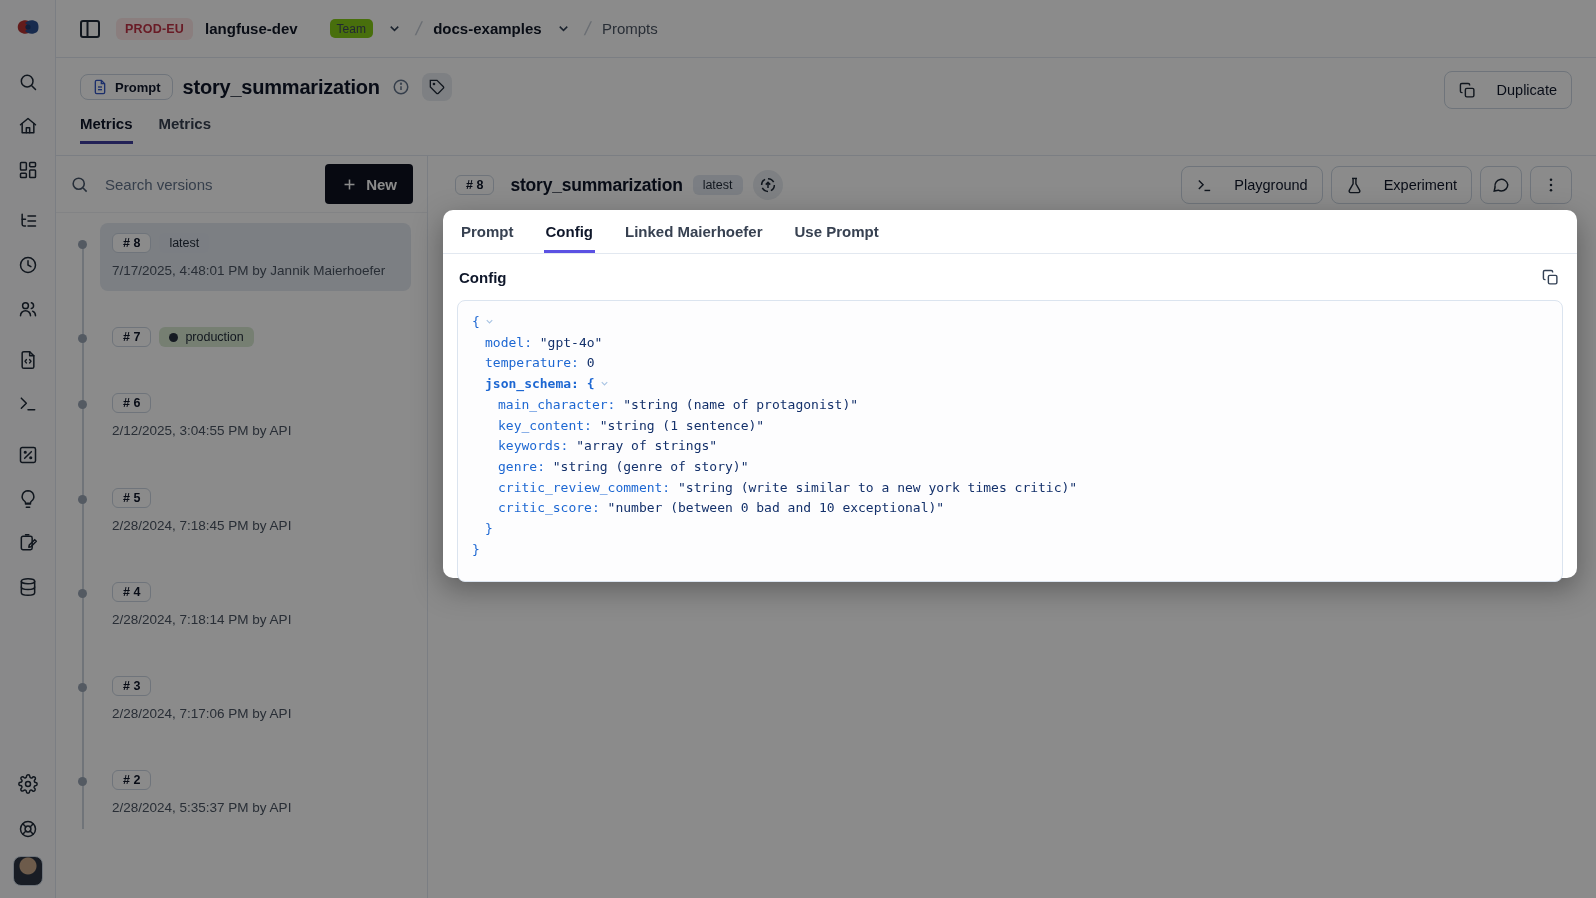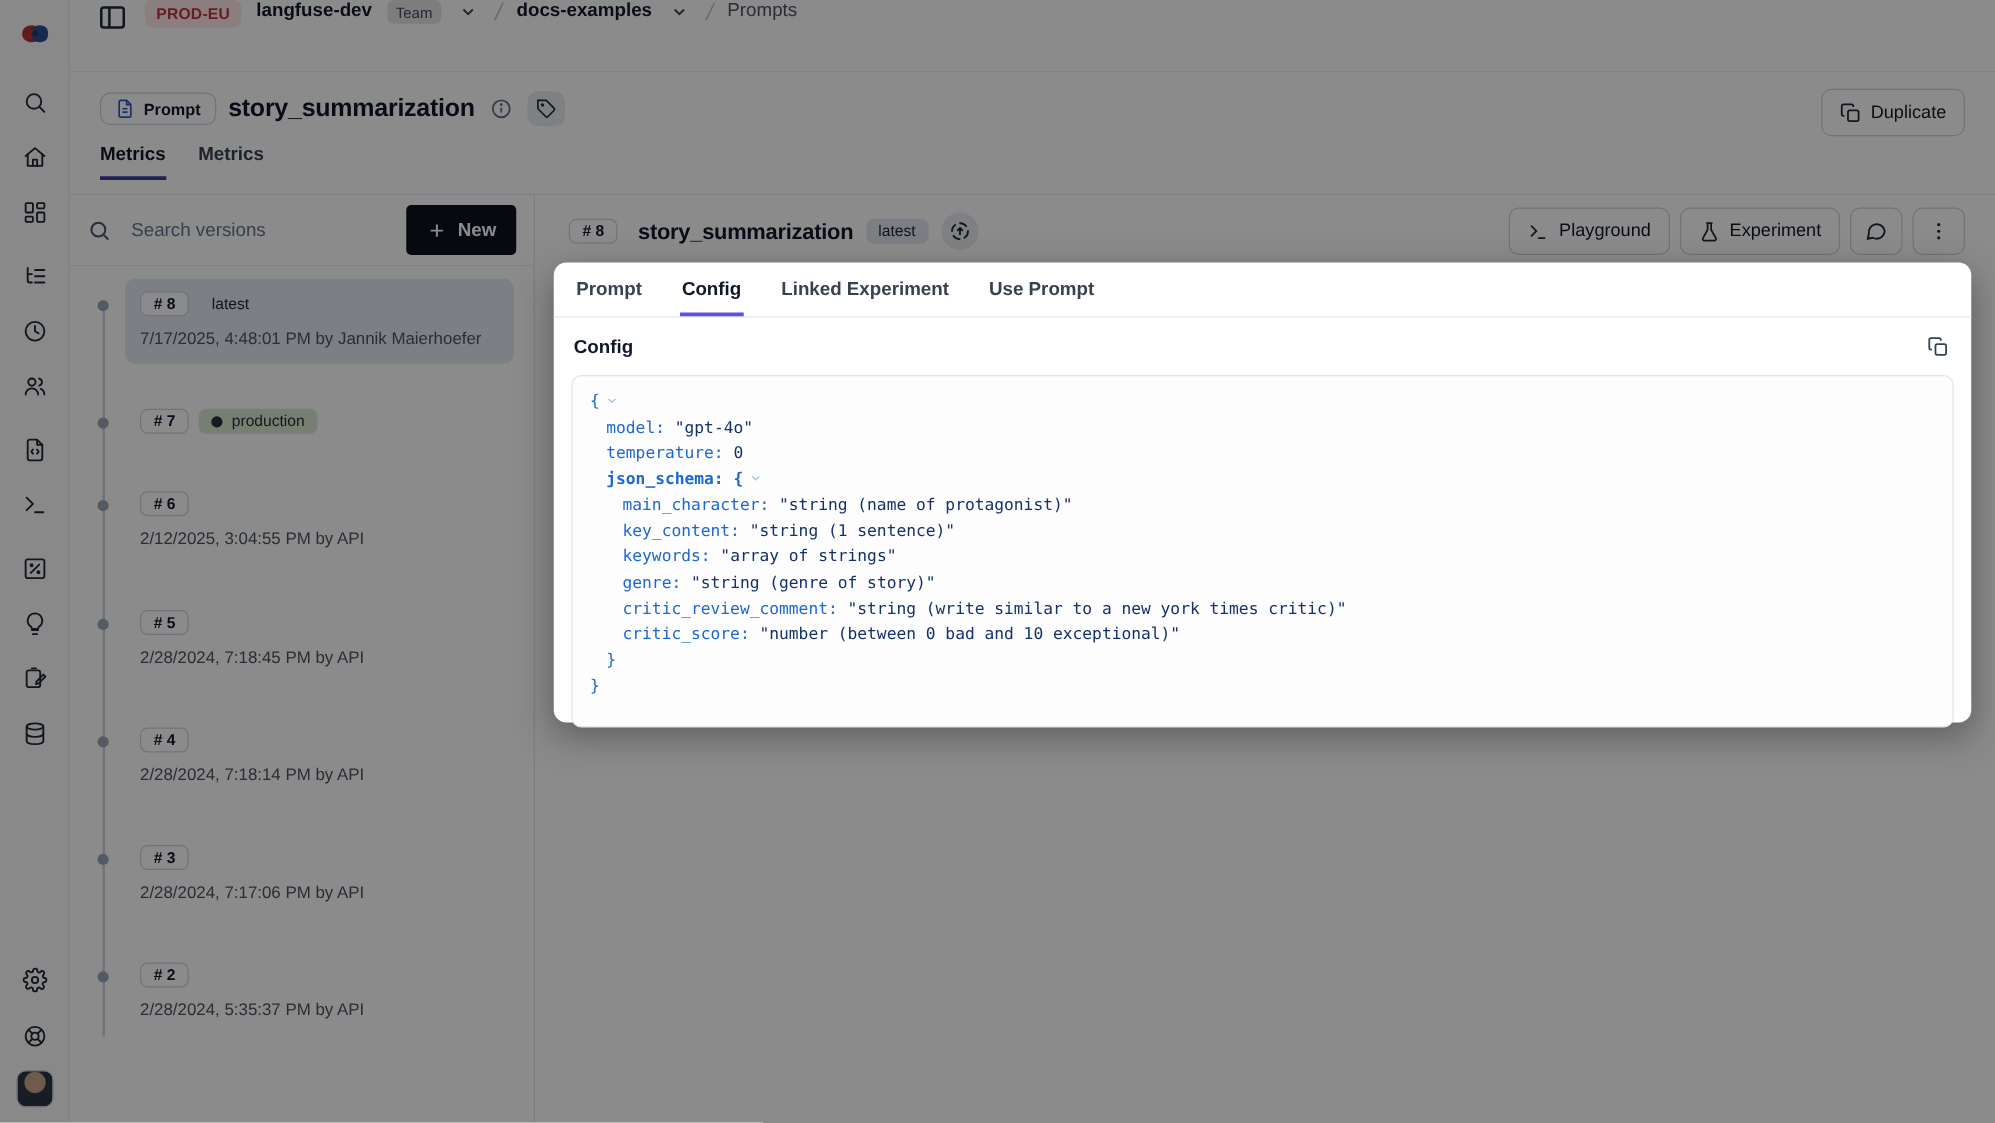--- a/index.html
+++ b/index.html
@@ -26,39 +26,39 @@
   .rail .grp { display:flex; flex-direction:column; align-items:center; gap:8px; }
   .rail .grp + .grp { margin-top:15px; }
   .rail .grp:first-of-type { margin-top:26px; }
   .rail .bottom { margin-top:auto; display:flex; flex-direction:column; align-items:center; gap:9px; padding-bottom:12px; }
   .avatar { width:30px; height:30px; border-radius:8px; overflow:hidden;
             background:radial-gradient(circle at 50% 32%, #c8a88a 0 8px, #2c3442 9px);
             border:1px solid #cbd5e1; }
 
   
   .topbar { position:absolute; left:56px; top:0; right:0; height:58px; background:#fff;
-            border-bottom:1px solid var(--border); display:flex; align-items:flex-start; gap:12px; padding:0 20px; }
+            border-bottom:1px solid var(--border); display:flex; align-items:center; gap:12px; padding:0 20px; }
   .badge-env { background:var(--env-bg); color:var(--env-tx); font-weight:700; font-size:12.5px;
                padding:4px 9px; border-radius:6px; letter-spacing:.2px; }
   .crumb-name { font-size:15px; font-weight:700; color:#111827; }
-  .badge-type { background:#e5e5e5; color:#3f4a5c; font-size:12px; padding:2.5px 7px; border-radius:5px; }
+  .badge-type { background:#84cc16; color:#3f4a5c; font-size:12px; padding:2.5px 7px; border-radius:5px;margin-left:20px; }
   .slash { color:#c3cad4; font-size:19px; font-weight:300; transform:skewX(-12deg); }
   .crumb-muted { font-size:15px; color:#4b5563; }
   .chev { color:#334155; }
 
   
   .page-head { position:absolute; left:56px; top:58px; right:0; height:98px; background:#fff; border-bottom:1px solid var(--border); }
   .ph-row { display:flex; align-items:center; gap:10px; padding:15px 24px 0 24px; }
   .badge-prompt { display:inline-flex; align-items:center; gap:7px; border:1px solid #cbd5e1; background:#fff;
                   border-radius:8px; padding:4px 11px; font-size:13px; font-weight:600; }
   .page-title { font-size:20px; font-weight:700; letter-spacing:-.2px; }
   .icbtn-plain { background:none; border:none; cursor:pointer; display:flex; align-items:center; padding:2px; }
   .icbtn-soft { background:#e7ebf0; border:none; border-radius:8px; width:30px; height:28px;
                 display:flex; align-items:center; justify-content:center; cursor:pointer; }
-  .btn { display:inline-flex; align-items:center; gap:8px; border:1px solid #cbd5e1; background:#fff;
+  .btn { display:inline-flex; align-items:center; gap:21px; border:1px solid #cbd5e1; background:#fff;
          border-radius:8px; height:38px; padding:4px 14px; font-size:14.5px; font-weight:500; color:#0f172a;
          cursor:pointer; font-family:inherit; }
   .duplicate { position:absolute; right:24px; top:13px; }
   .tabs { display:flex; gap:26px; padding:0 24px; margin-top:14px; }
   .tab { font-size:15px; font-weight:600; color:#374151; padding-bottom:9px; border-bottom:3px solid transparent; cursor:pointer; }
   .tab.active { color:#0f172a; border-bottom-color:var(--underline); }
 
   
   .vpanel { position:absolute; left:56px; top:156px; width:372px; bottom:0; background:#fff; border-right:1px solid var(--border); }
   .search-row { height:57px; display:flex; align-items:center; padding:0 14px; gap:16px; border-bottom:1px solid #eef1f5; }
@@ -417,21 +417,21 @@
     </button>
   </div>
 </section>
 
 <div class="overlay"></div>
 
 <section class="card">
   <div class="card-tabs">
       <span class="ctab">Prompt</span>
       <span class="ctab active">Config</span>
-      <span class="ctab">Linked Experiment</span>
+      <span class="ctab">Linked Maierhoefer</span>
       <span class="ctab">Use Prompt</span>
     </div>
   <div class="card-sec-head">
     <span class="card-sec-title">Config</span>
     <button class="icbtn-plain">
       <svg width="17" height="17" viewBox="0 0 24 24" fill="none" stroke="#334155" stroke-width="2">
         <rect x="9" y="9" width="12" height="12" rx="2"></rect>
           <path d="M5 15H4a2 2 0 0 1-2-2V4a2 2 0 0 1 2-2h9a2 2 0 0 1 2 2v1"></path>
       </svg>
     </button>

